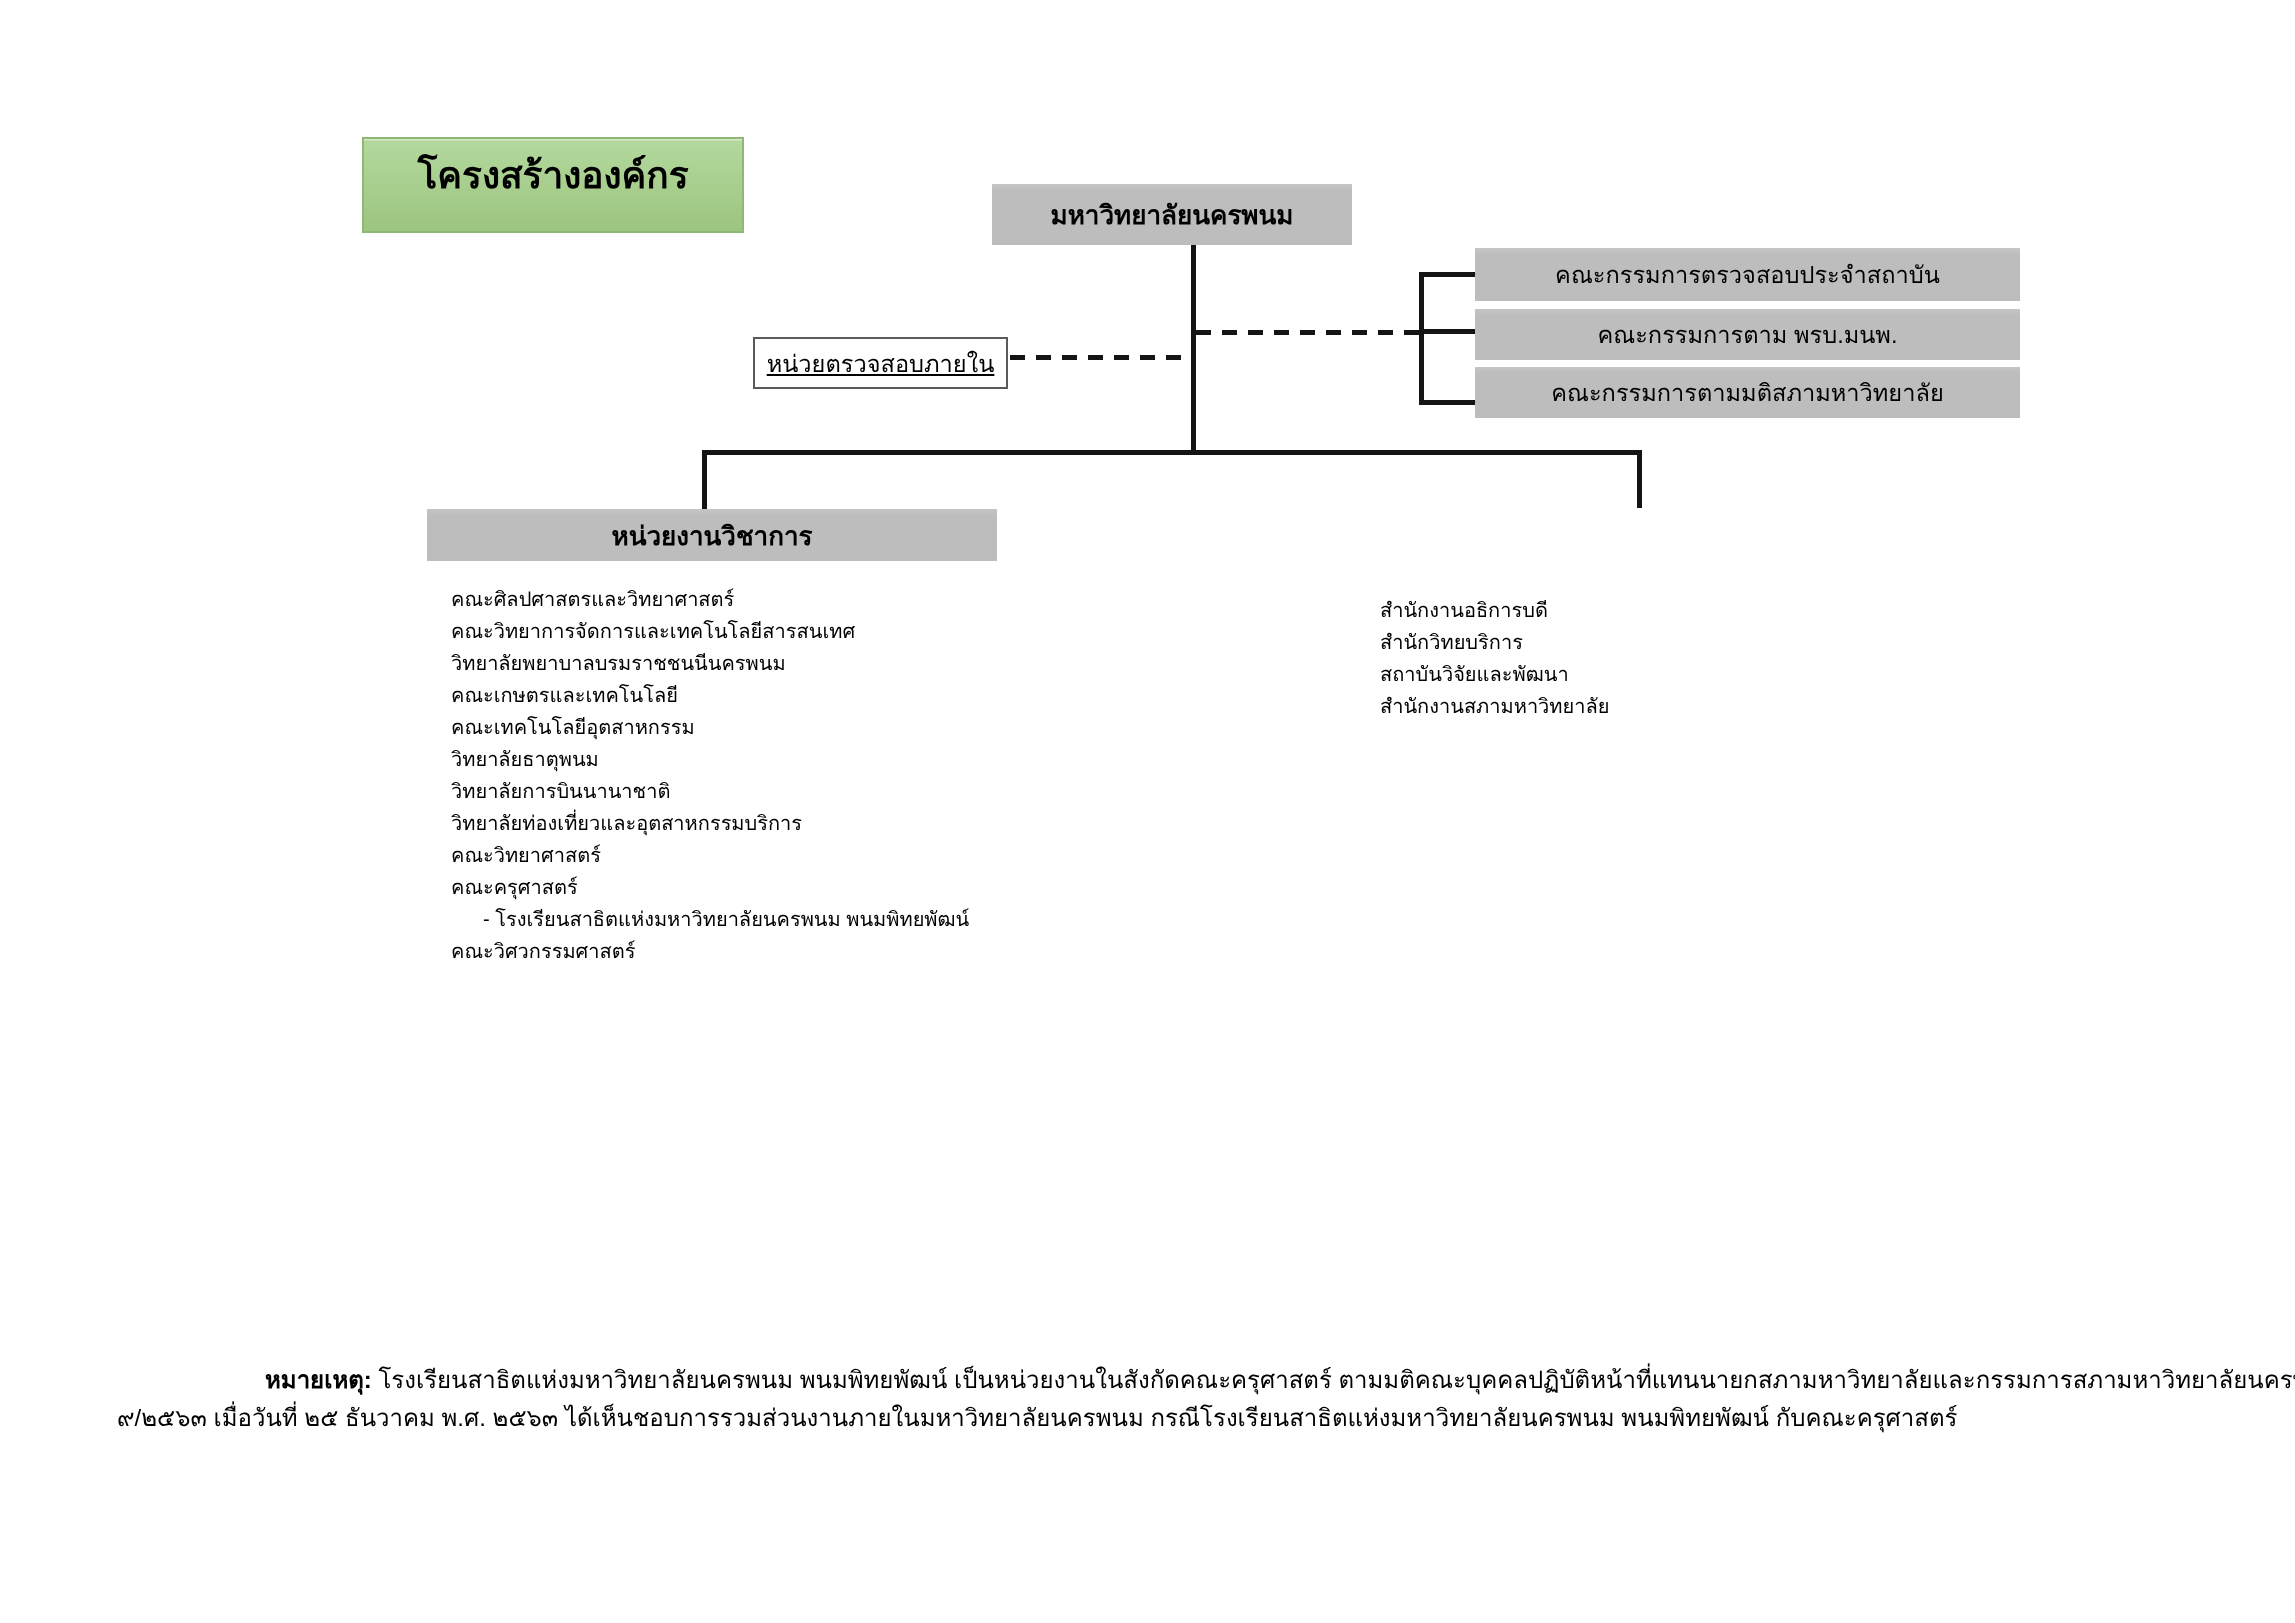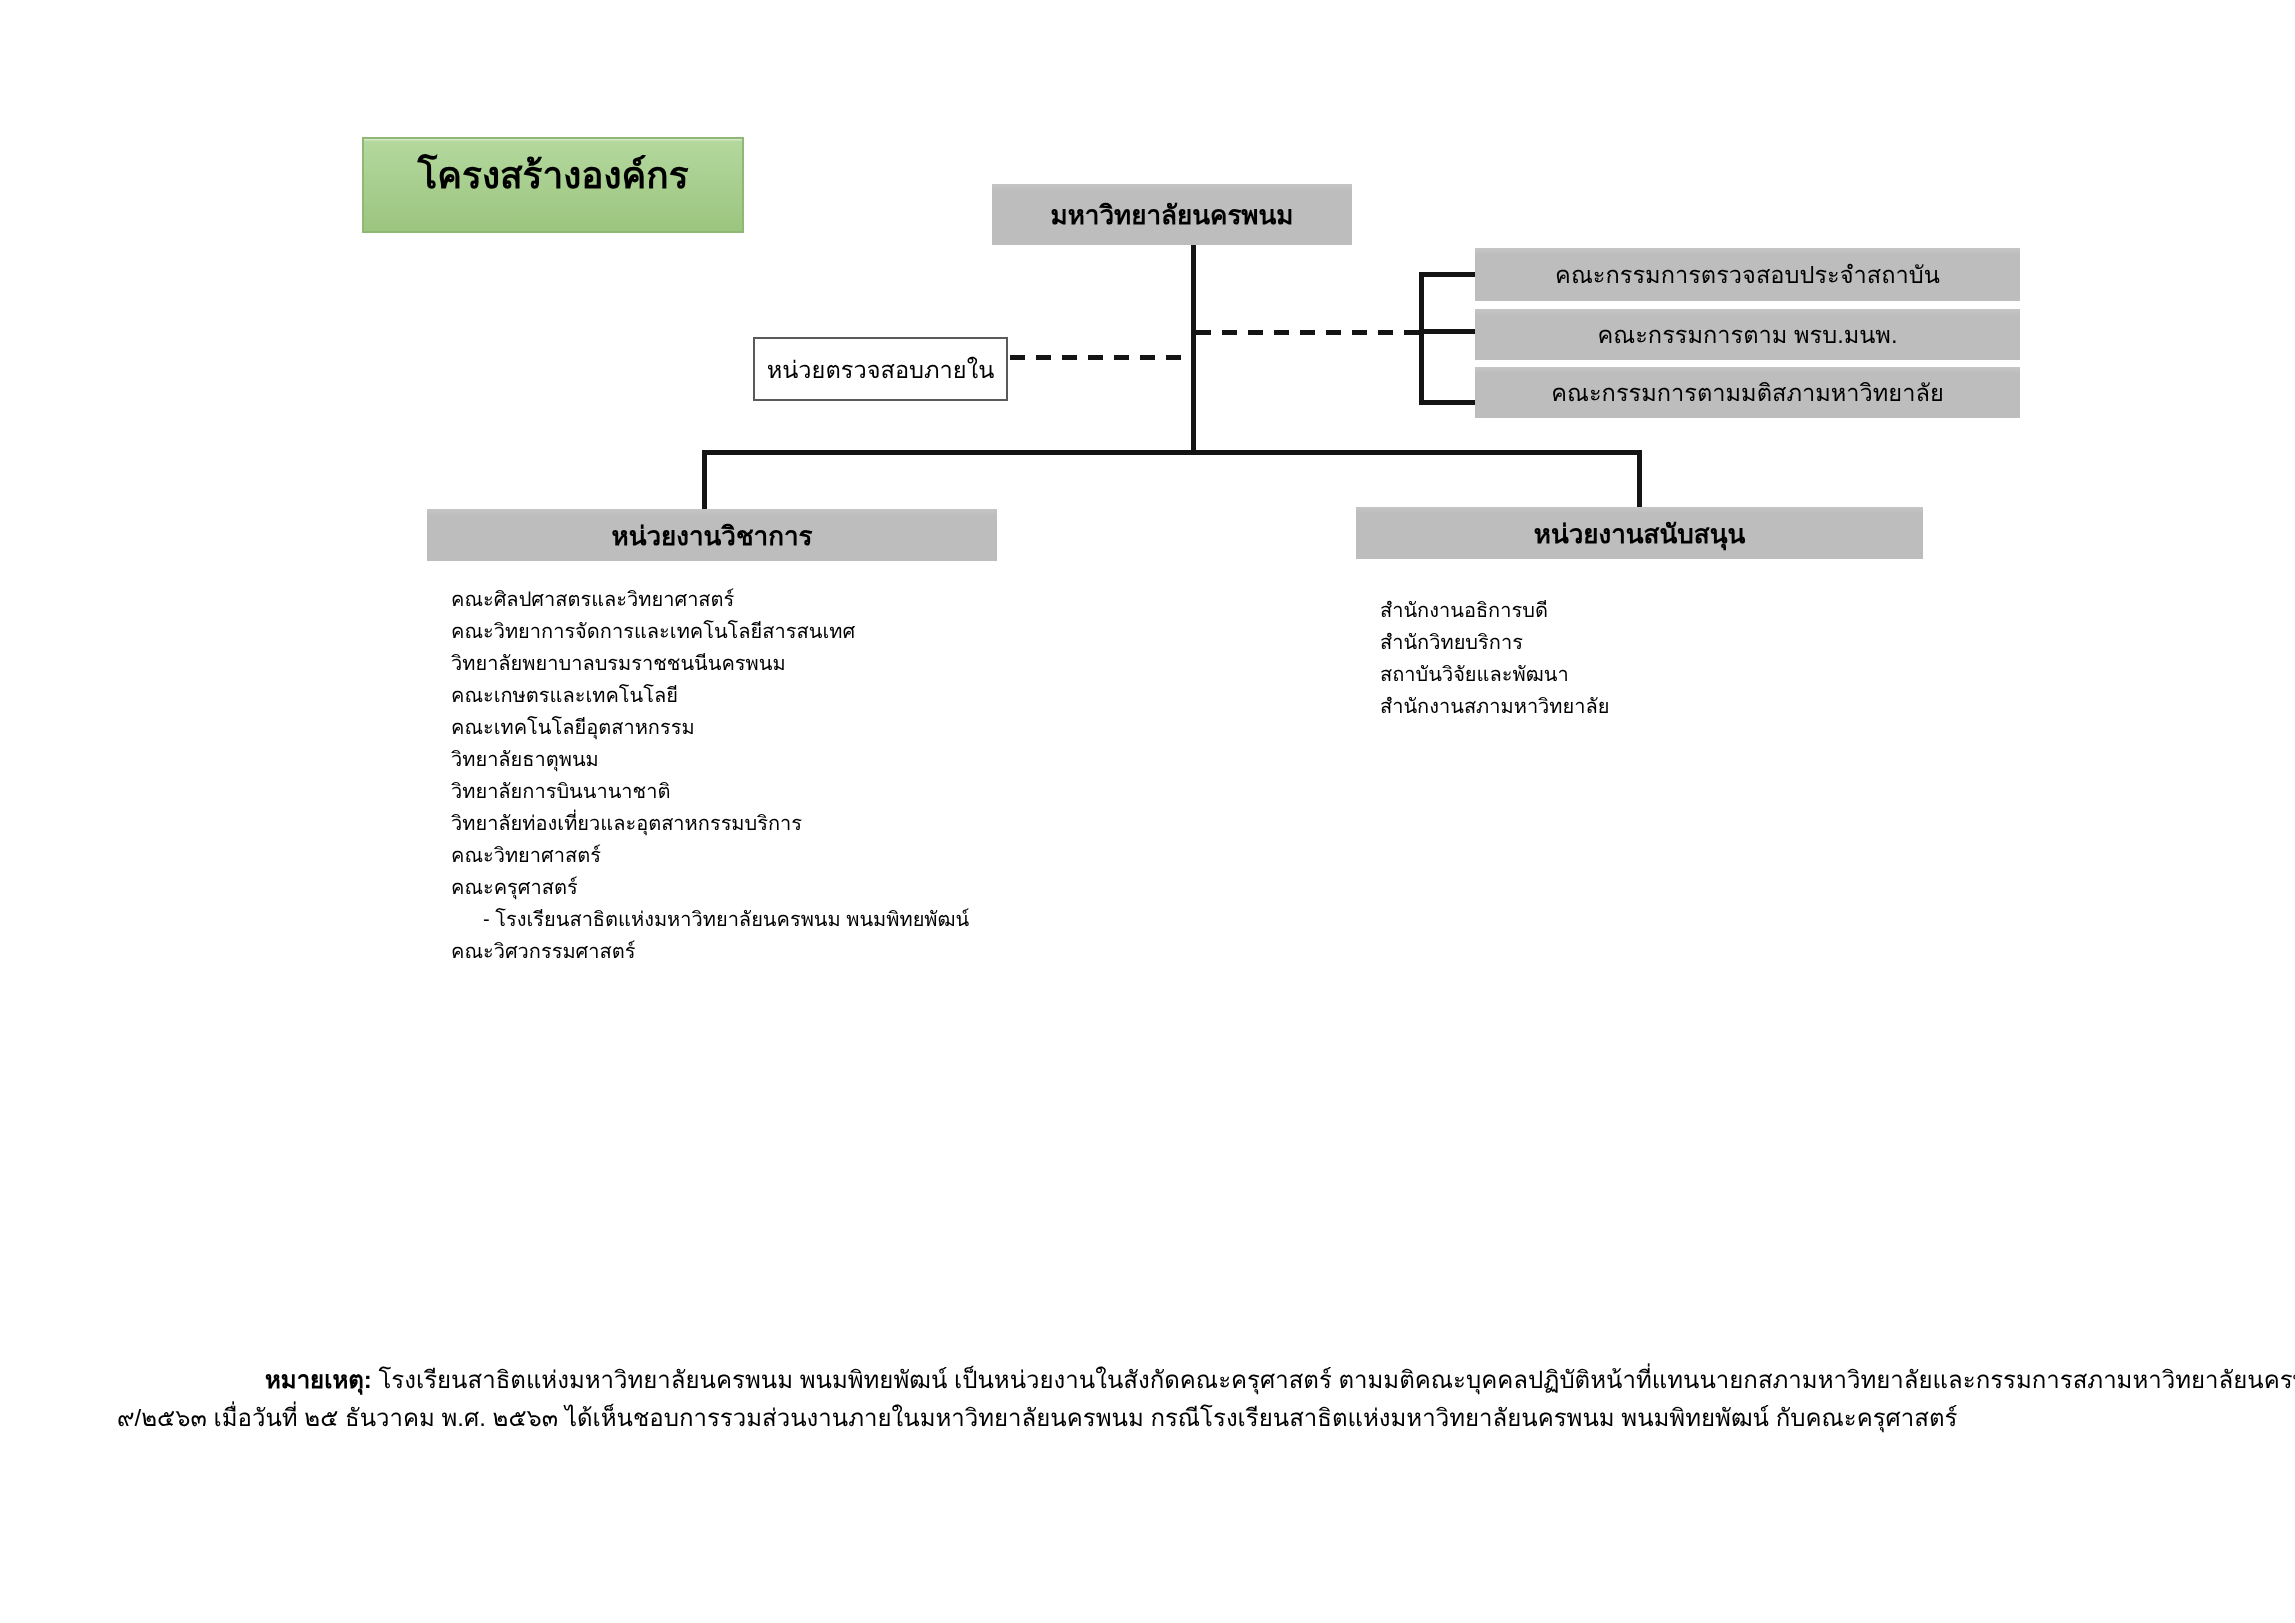--- a/index.html
+++ b/index.html
@@ -20,21 +20,21 @@
   .gray{background:linear-gradient(180deg,#c6c6c6 0%,var(--box-gray) 12%,var(--box-gray) 100%);}
 
   .title-box{
     left:362px;top:137px;width:382px;height:96px;
     background:linear-gradient(180deg,var(--green-fill-top),var(--green-fill-bottom));
     border:2.1px solid var(--green-border);
     box-shadow:inset 0 1.4px 0 rgba(255,255,255,.45);
     font-size:37px;font-weight:bold;padding-bottom:22px;
   }
   .root-box{left:992px;top:184px;width:360px;height:61px;font-size:26px;font-weight:bold;}
-  .audit-box{left:753px;top:337px;width:255px;height:64px;background:#fff;border:2.8px solid var(--audit-border);font-size:23.6px;}
+  .audit-box{left:753px;top:337px;width:255px;height:52px;background:#fff;border:2.8px solid var(--audit-border);font-size:23.6px;text-decoration:underline;}
   .com-box{left:1475px;width:545px;font-size:23.6px;}
   .com-1{top:248px;height:53px;}
   .com-2{top:309px;height:51px;}
   .com-3{top:367px;height:51px;}
   .hdr-box{height:52px;font-size:26px;font-weight:bold;}
   .hdr-left{left:427px;top:509px;width:570px;}
   .hdr-right{left:1356px;top:507px;width:567px;}
 
   .hline,.vline{position:absolute;background:var(--line);}
   .trunk{left:1191px;top:244px;width:4.9px;height:210px;}
@@ -95,23 +95,20 @@
   <div class="box gray com-box com-2">
     <span>คณะกรรมการตาม พรบ.มนพ.</span>
   </div>
   <div class="box gray com-box com-3">
     <span>คณะกรรมการตามมติสภามหาวิทยาลัย</span>
   </div>
 
   <div class="box gray hdr-box hdr-left">
     <span>หน่วยงานวิชาการ</span>
   </div>
-  <div class="box gray hdr-box hdr-right">
-    <span>หน่วยงานสนับสนุน</span>
-  </div>
 
   <div class="unit-list list-academic">
       <div class="item">คณะศิลปศาสตรและวิทยาศาสตร์</div>
       <div class="item">คณะวิทยาการจัดการและเทคโนโลยีสารสนเทศ</div>
       <div class="item">วิทยาลัยพยาบาลบรมราชชนนีนครพนม</div>
       <div class="item">คณะเกษตรและเทคโนโลยี</div>
       <div class="item">คณะเทคโนโลยีอุตสาหกรรม</div>
       <div class="item">วิทยาลัยธาตุพนม</div>
       <div class="item">วิทยาลัยการบินนานาชาติ</div>
       <div class="item">วิทยาลัยท่องเที่ยวและอุตสาหกรรมบริการ</div>

